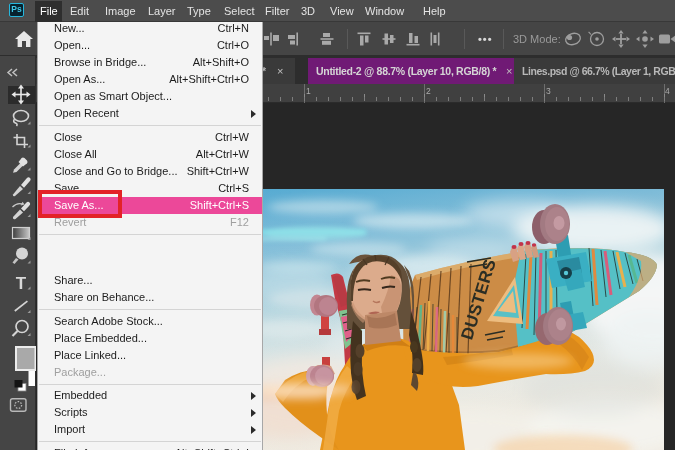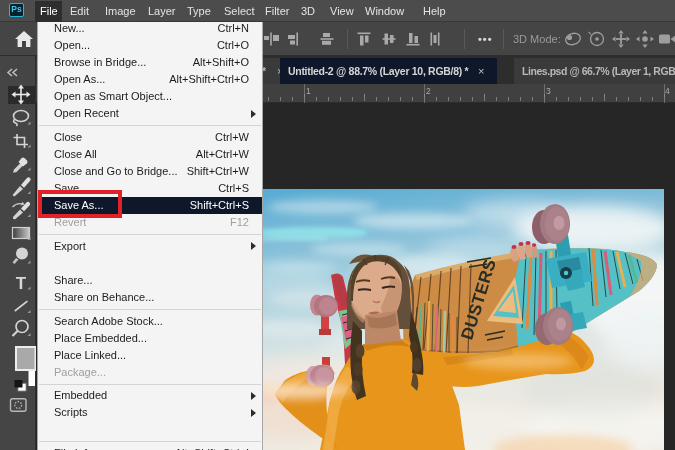--- a/index.html
+++ b/index.html
@@ -28,21 +28,21 @@
 #toolbar{position:absolute;left:0;top:56px;width:36px;height:394px;background:#454545;border-right:1px solid #2e2e2e}
 #toolsel{position:absolute;left:8px;top:30px;width:27px;height:18px;background:#2b2b2b}
 
 #canvas{position:absolute;left:37px;top:103px;width:638px;height:347px;background:#262626}
 
 #menu{position:absolute;left:37px;top:22px;width:226px;height:440px;background:#f4f4f4;border:1px solid #a7a7a7;border-top:none}
 .row{position:absolute;left:0;width:224px;height:17.2px;font-size:11px;color:#1c1c1c}
 .row .lab{position:absolute;left:16px;top:0;line-height:17.2px}
 .row .sc{position:absolute;right:13px;top:0;line-height:17.2px}
 .row.dis{color:#9f9f9f}
-.row.hl{background:#0f172a;color:#fff}
+.row.hl{background:#ec4899;color:#fff}
 .arrow{position:absolute;right:6px;top:4.6px;width:0;height:0;border-left:5px solid #2b2b2b;border-top:4px solid transparent;border-bottom:4px solid transparent}
 .sep{position:absolute;left:1px;width:222px;height:1px;background:#d4d4d4}
 
 #redrect{position:absolute;left:38px;top:190px;width:84px;height:28px;border:4px solid #e32227}
 </style></head>
 <body>
 <div id="app">
 
 <div id="canvas"></div>
 <svg id="photo" style="position:absolute;left:263px;top:189px" width="401" height="261" viewBox="0 0 401 261">
@@ -379,21 +379,21 @@
   <div class="obsep" style="left:503px"></div>
   <span class="obtxt" style="left:478px;color:#d8d8d8;font-weight:bold;letter-spacing:1px">•••</span>
   <span class="obtxt" style="left:513px">3D Mode:</span>
 </div>
 
 <div id="tabbar">
   <div class="tab" style="left:0;width:259px;background:#3a3a3a">
         <span style="position:absolute;left:226px">*</span>
         <span class="tabx" style="position:absolute;left:241px">×</span>
       </div>
-  <div class="tab" style="left:244px;width:217px;background:#0f172a;color:#d5d5d5">
+  <div class="tab" style="left:272px;width:217px;background:#701a75;color:#d5d5d5">
         <span style="position:absolute;left:8px;white-space:nowrap;letter-spacing:-0.3px">Untitled-2 @ 88.7% (Layer 10, RGB/8) *</span>
         <span class="tabx" style="position:absolute;left:198px">×</span>
       </div>
   <div class="tab" style="left:478px;width:161px;background:#3a3a3a">
         <span style="position:absolute;left:8px;white-space:nowrap;letter-spacing:-0.45px">Lines.psd @ 66.7% (Layer 1, RGB/</span>
       </div>
 </div>
 
 <div id="ruler">
   <div class="major"></div>
@@ -536,24 +536,20 @@
       </div>
   <div class="row hl" style="top:175.15px">
         <span class="lab">Save As...</span>
         <span class="sc">Shift+Ctrl+S</span>
       </div>
   <div class="row dis" style="top:192.22px">
         <span class="lab">Revert</span>
         <span class="sc">F12</span>
       </div>
   <div class="sep" style="top:212.04px"></div>
-  <div class="row" style="top:215.79px">
-        <span class="lab">Export</span>
-        <span class="arrow"></span>
-      </div>
   <div class="row" style="top:249.93px">
         <span class="lab">Share...</span>
       </div>
   <div class="row" style="top:267.00px">
         <span class="lab">Share on Behance...</span>
       </div>
   <div class="sep" style="top:286.82px"></div>
   <div class="row" style="top:290.57px">
         <span class="lab">Search Adobe Stock...</span>
       </div>
@@ -568,20 +564,24 @@
       </div>
   <div class="sep" style="top:361.60px"></div>
   <div class="row" style="top:365.35px">
         <span class="lab">Embedded</span>
         <span class="arrow"></span>
       </div>
   <div class="row" style="top:382.42px">
         <span class="lab">Scripts</span>
         <span class="arrow"></span>
       </div>
+  <div class="row" style="top:399.49px">
+        <span class="lab">Import</span>
+        <span class="arrow"></span>
+      </div>
   <div class="sep" style="top:419.31px"></div>
   <div class="row" style="top:423.06px">
         <span class="lab">File Info...</span>
         <span class="sc">Alt+Shift+Ctrl+I</span>
       </div>
 </div>
 
 <div id="redrect"></div>
 
 </div>

